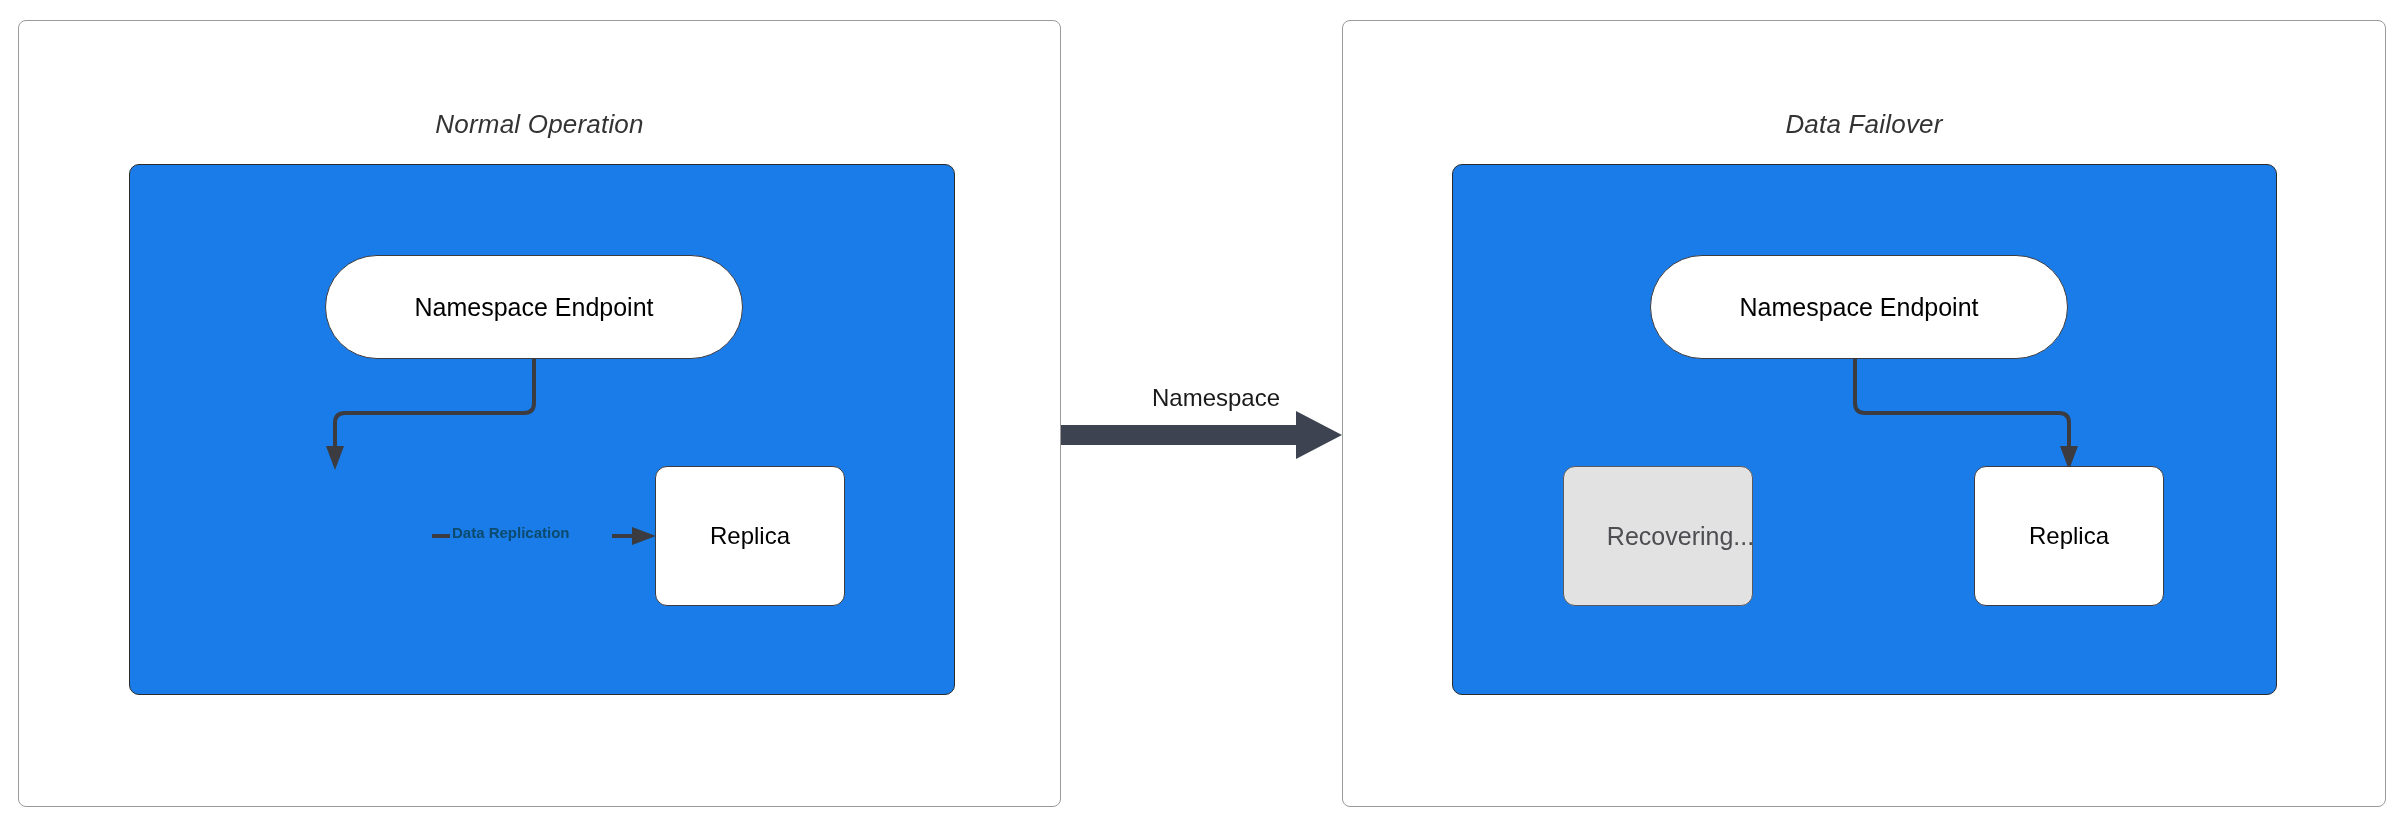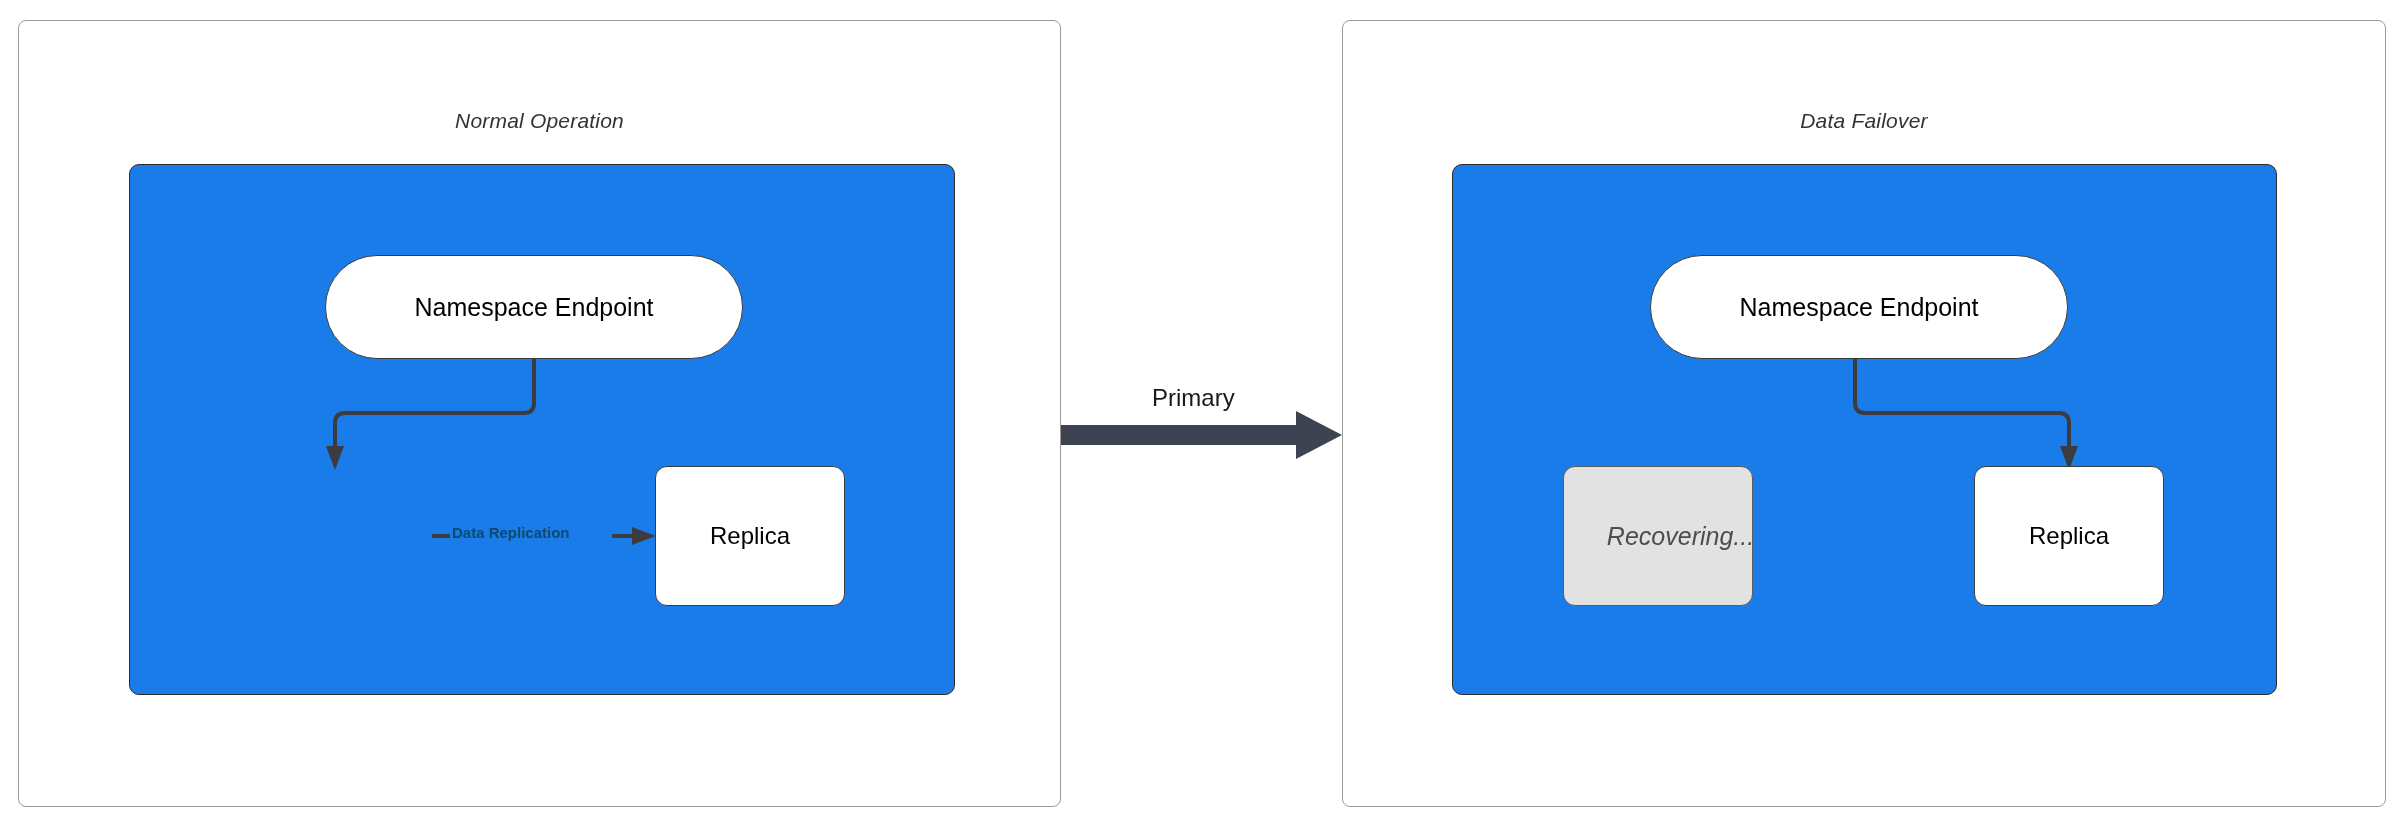--- a/index.html
+++ b/index.html
@@ -33,21 +33,21 @@
   #panel-left  { left: 18px;   top: 20px; width: 1043px; height: 787px; }
   #panel-right { left: 1342px; top: 20px; width: 1044px; height: 787px; }
 
   .panel-title {
     position: absolute;
     top: 88px;
     left: 0;
     width: 100%;
     text-align: center;
     font-style: italic;
-    font-size: 21px;
+    font-size: 26px;
     color: #333333;
     letter-spacing: 0.2px;
     white-space: nowrap;
   }
 
   
   .cluster {
     position: absolute;
     background: #1a7ce8;
     border: 1.6px solid #2b2b2b;
@@ -76,21 +76,20 @@
     border-radius: 120px;
     font-size: 25px;
   }
   .node.rect {
     border-radius: 12px;
   }
   .node.recovering {
     background: #e2e2e2;
     border-color: #5a5a5f;
     color: #4d4d52;
-    font-style: italic;
     font-size: 25px;
     padding-left: 45px;
   }
 
   #node-endpoint-left   { left: 325px;  top: 255px; width: 418px; height: 104px; }
   #node-primary         { left: 238px;  top: 466px; width: 194px; height: 140px; }
   #node-replica-left    { left: 655px;  top: 466px; width: 190px; height: 140px; }
 
   #node-endpoint-right  { left: 1650px; top: 255px; width: 418px; height: 104px; }
   #node-recovering      { left: 1563px; top: 466px; width: 190px; height: 140px; }
@@ -159,21 +158,21 @@
   </div>
 
   <div class="cluster" id="cluster-right"></div>
 
   <div class="node pill" id="node-endpoint-right">Namespace Endpoint</div>
 
   <div class="node rect recovering" id="node-recovering">Recovering...</div>
 
   <div class="node rect" id="node-replica-right">Replica</div>
 
-  <div class="flow-label" id="label-failover">Primary</div>
+  <div class="flow-label" id="label-failover">Namespace</div>
 
   <svg id="wires" viewBox="0 0 2407 828">
 
     <g>
       <path class="wire" d="M 534 359 L 534 403 Q 534 413 524 413 L 345 413 Q 335 413 335 423 L 335 452"></path>
       <polygon class="wire-head" points="335,470 326,446 344,446"></polygon>
     </g>
 
     <g>
       <path class="wire" d="M 432 536 L 450 536"></path>

